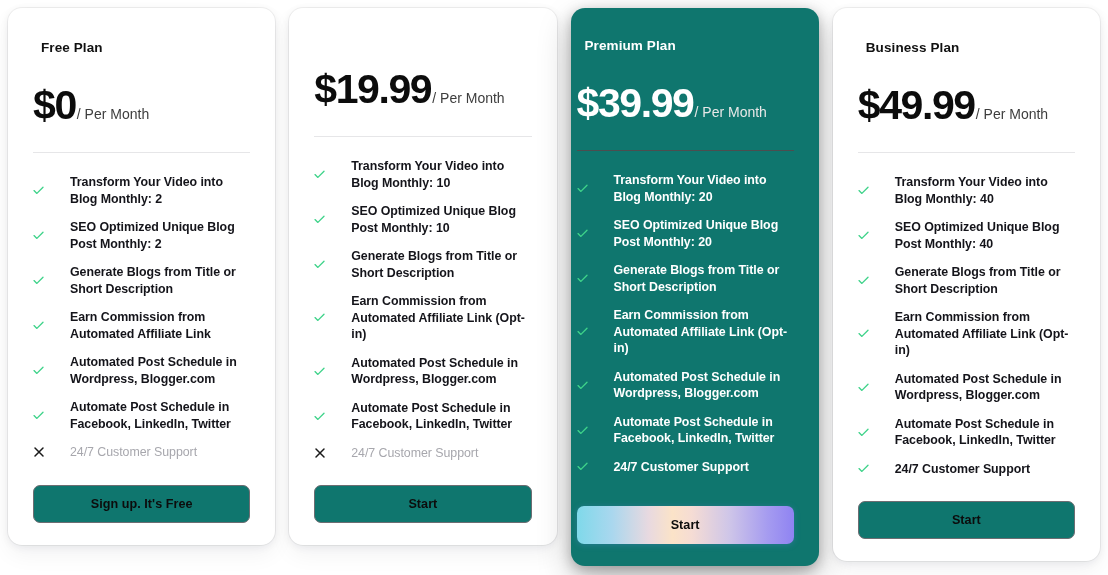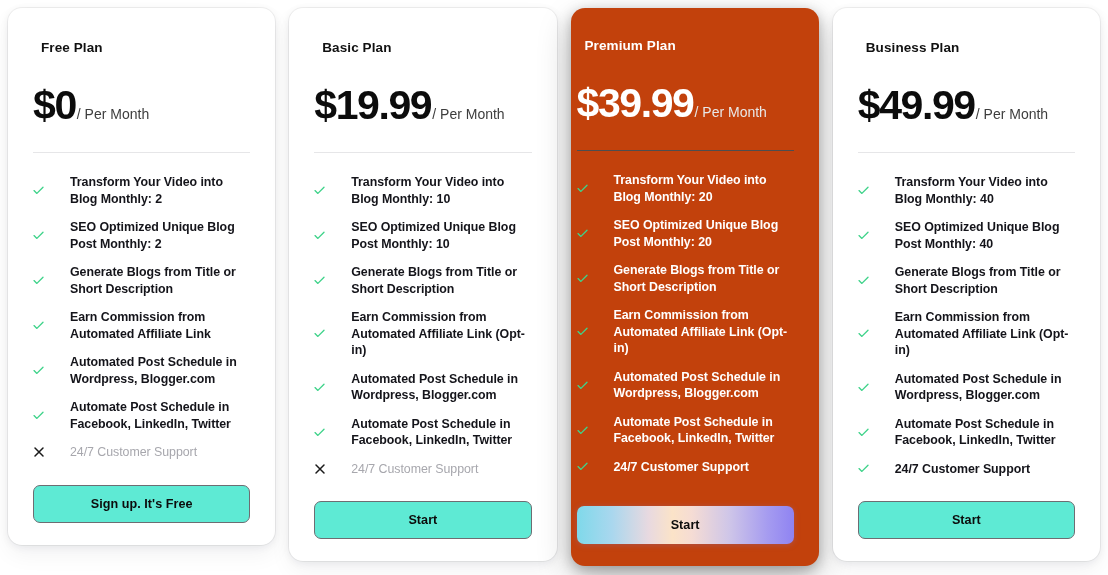--- a/index.html
+++ b/index.html
@@ -27,21 +27,21 @@
     min-width: 0;
     background: #ffffff;
     border-radius: 14px;
     padding: 32px 25px 22px 25px;
     display: flex;
     flex-direction: column;
     box-shadow: 0 0 0 1px rgba(0,0,0,0.055), 0 2px 8px rgba(16,24,40,0.07), 0 10px 22px rgba(16,24,40,0.05);
   }
 
   .plan-card.featured {
-    background: #c2410c;
+    background: #0f766e;
     box-shadow: 0 4px 14px rgba(0,0,0,0.28), 0 14px 34px rgba(0,0,0,0.22);
     padding-top: 30px;
     align-self: stretch;
     height: 558px;
     padding-left: 6px;
   }
 
   .plan-name {
     font-size: 13.5px;
     font-weight: 700;
@@ -126,21 +126,21 @@
 
   .feature-item.support .feature-text { font-weight: 600; }
   .feature-item.disabled.support .feature-text { font-weight: 400; }
 
   .cta-button {
     margin-top: 24px;
     width: 100%;
     height: 38px;
     border-radius: 7px;
     border: 1px solid #6d6d72;
-    background: #5eead4;
+    background: #0f766e;
     color: #0c0c0c;
     font-family: "Liberation Sans", sans-serif;
     font-size: 12.6px;
     font-weight: 700;
     letter-spacing: 0.05px;
     display: flex;
     align-items: center;
     justify-content: center;
     cursor: pointer;
   }
@@ -217,21 +217,20 @@
             <svg width="10" height="10" viewBox="0 0 10 10" fill="none">
               <path d="M1 1 L9 9 M9 1 L1 9" stroke="#1a1a1a" stroke-width="1.5" stroke-linecap="round"></path>
             </svg>
           </span>
           <span class="feature-text">24/7 Customer Support</span>
         </li>
       </ul>
       <button class="cta-button">Sign up. It's Free</button>
     </div>
     <div class="plan-card">
-      <div class="plan-name">Basic Plan</div>
       <div class="price-row">
         <span class="price-amount">$19.99</span>
         <span class="price-period">/ Per Month</span>
       </div>
       <div class="divider"></div>
       <ul class="feature-list">
         <li class="feature-item">
           <span class="mark">
             <svg width="11" height="9" viewBox="0 0 11 9" fill="none">
               <path d="M1 4.6 L3.9 7.4 L10 1.2" stroke="#3fd38a" stroke-width="1.35" stroke-linecap="round" stroke-linejoin="round" fill="none"></path>

